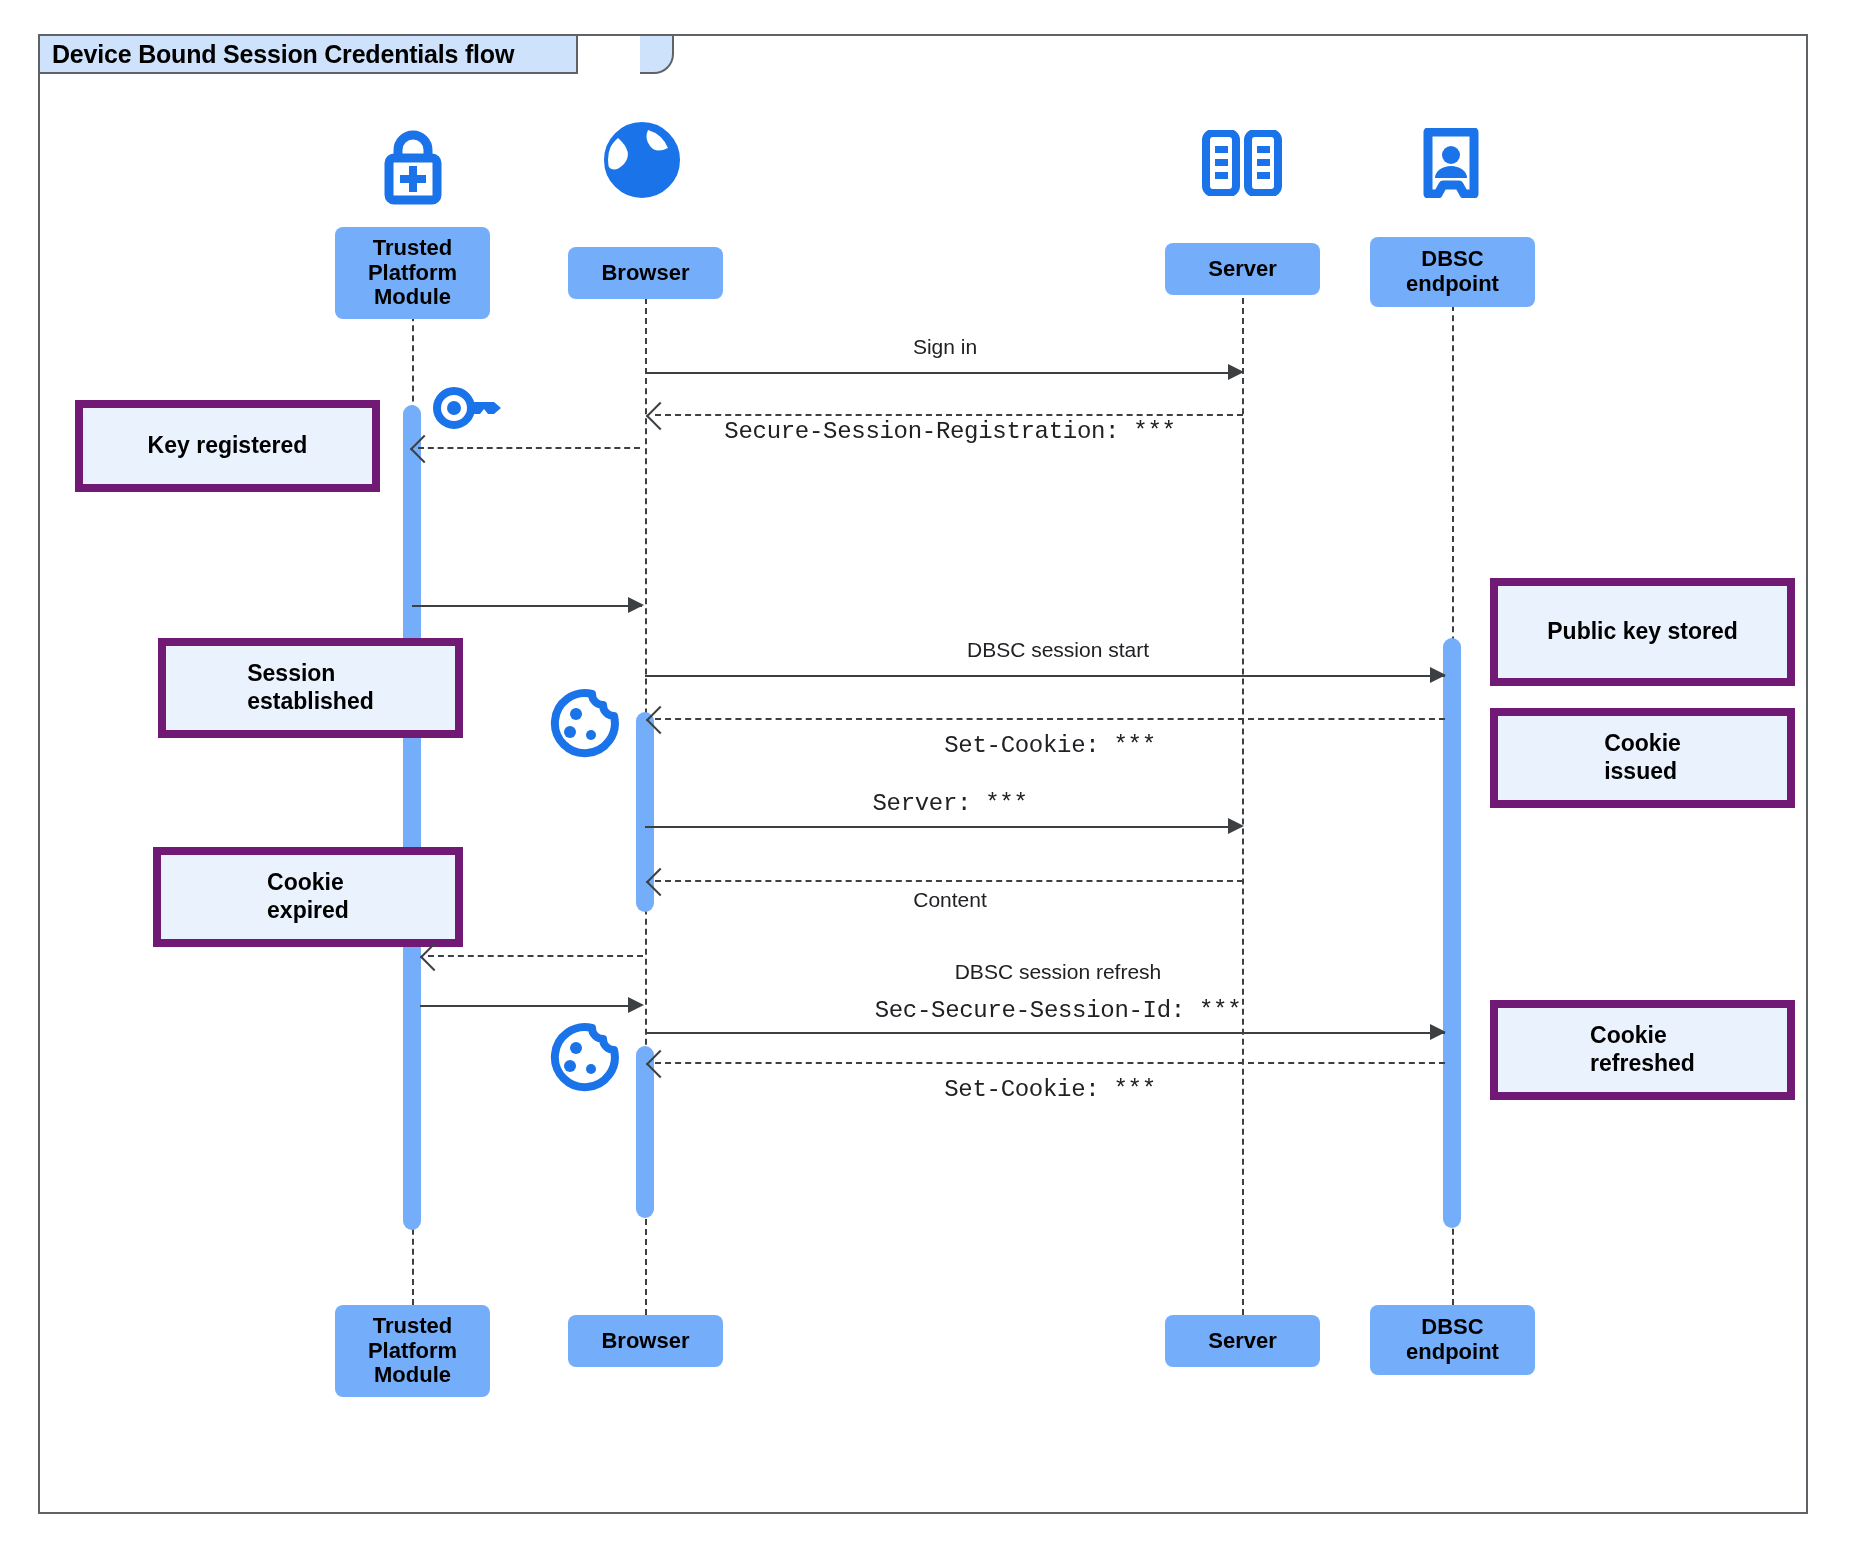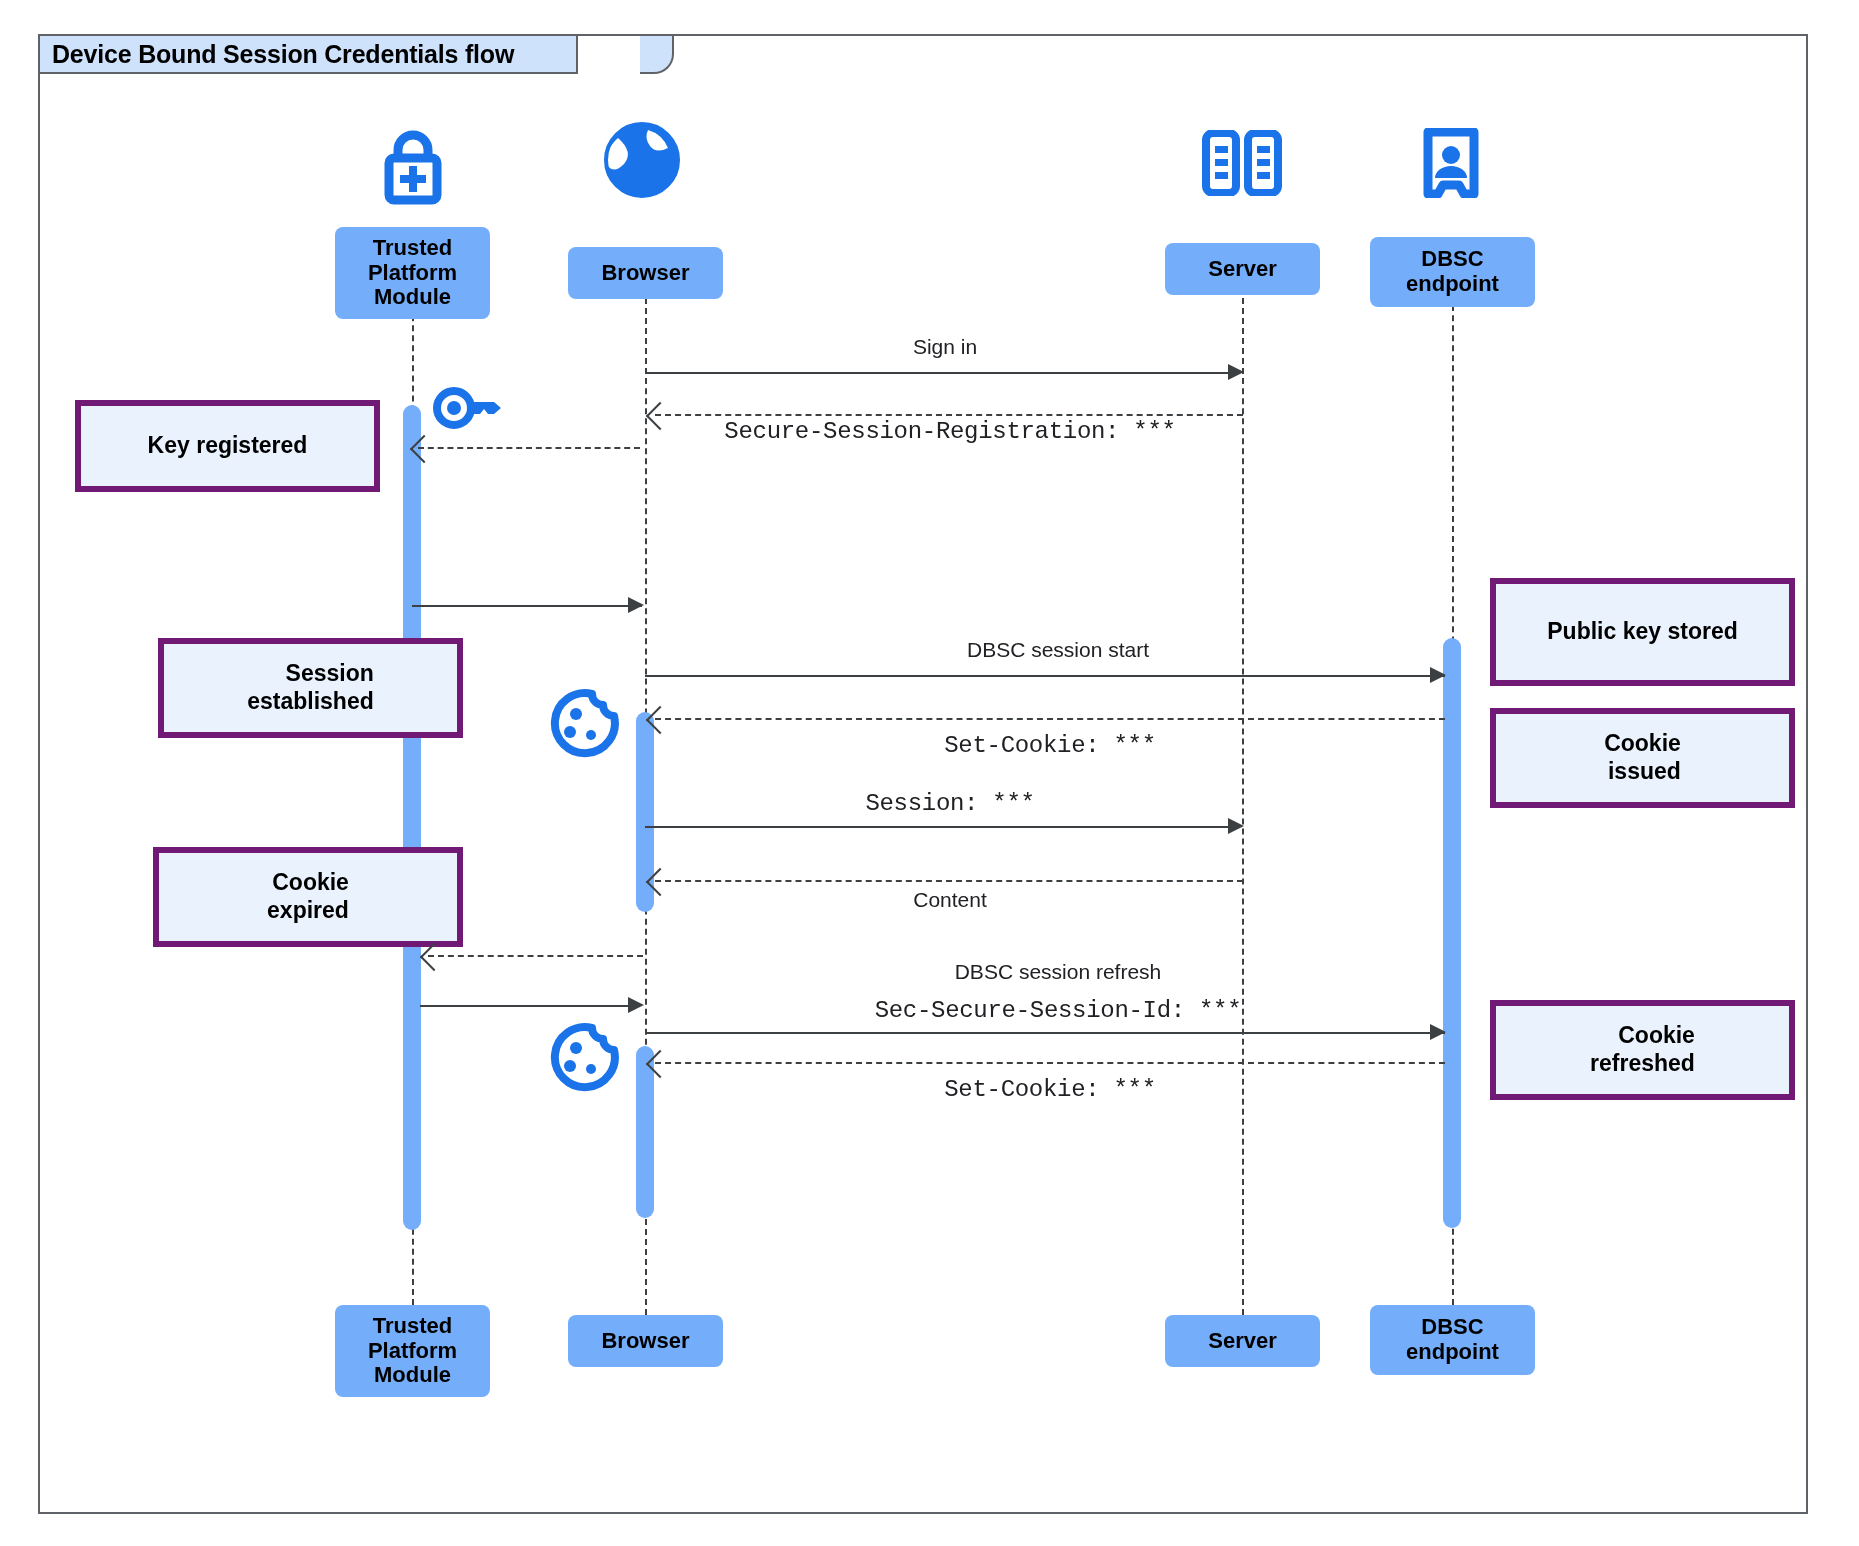--- a/index.html
+++ b/index.html
@@ -20,22 +20,22 @@
   
   .lifeline{position:absolute;width:0;border-left:2px dashed #3c4043;}
   
   .pbox{position:absolute;background:#74aefb;border-radius:8px;
         display:flex;align-items:center;justify-content:center;text-align:center;
         font-weight:bold;font-size:22px;color:#000;line-height:1.12;box-sizing:border-box;}
   
   .act{position:absolute;background:#74aefb;border-radius:9px;width:18px;}
 
   
-  .note{position:absolute;background:#eaf2fd;border:6px solid #701a75;box-sizing:border-box;
-        display:flex;align-items:center;justify-content:center;text-align:right;
+  .note{position:absolute;background:#eaf2fd;border:8px solid #701a75;box-sizing:border-box;
+        display:flex;align-items:center;justify-content:center;text-align:left;
         font-weight:bold;font-size:23px;color:#000;line-height:1.2;}
 
   
   .msgline{position:absolute;height:0;border-top:2px solid #3c4043;}
   .msgline.dashed{border-top:2px dashed #3c4043;}
   .arrowhead{position:absolute;width:0;height:0;}
   .arrowhead.right{border-top:8px solid transparent;border-bottom:8px solid transparent;border-left:16px solid #3c4043;}
   .arrowhead.left-open{width:18px;height:18px;border-left:2px solid #3c4043;border-bottom:2px solid #3c4043;
         transform:rotate(45deg);}
   .msglabel{position:absolute;font-size:21px;color:#202124;white-space:pre;text-align:center;}
@@ -154,21 +154,21 @@
       <circle cx="28" cy="26" r="6" fill="#1a73e8"></circle>
       <circle cx="22" cy="44" r="6" fill="#1a73e8"></circle>
       <circle cx="43" cy="47" r="5" fill="#1a73e8"></circle>
     </svg>
   </div>
 
   <div class="msgline dashed" style="left:655px;top:718px;width:790px;"></div>
   <div class="arrowhead left-open" style="left:650px;top:710px;"></div>
   <div class="msglabel mono" style="left:660px;top:732px;width:780px;">Set-Cookie: ***</div>
 
-  <div class="msglabel mono" style="left:660px;top:790px;width:580px;">Session: ***</div>
+  <div class="msglabel mono" style="left:660px;top:790px;width:580px;">Server: ***</div>
   <div class="msgline" style="left:645px;top:826px;width:590px;"></div>
   <div class="arrowhead right" style="left:1228px;top:818px;"></div>
 
   <div class="note" style="left:153px;top:847px;width:310px;height:100px;white-space:pre-line;">Cookie
 expired</div>
 
   <div class="msgline dashed" style="left:655px;top:880px;width:588px;"></div>
   <div class="arrowhead left-open" style="left:650px;top:872px;"></div>
   <div class="msglabel prop" style="left:660px;top:888px;width:580px;">Content</div>
 

